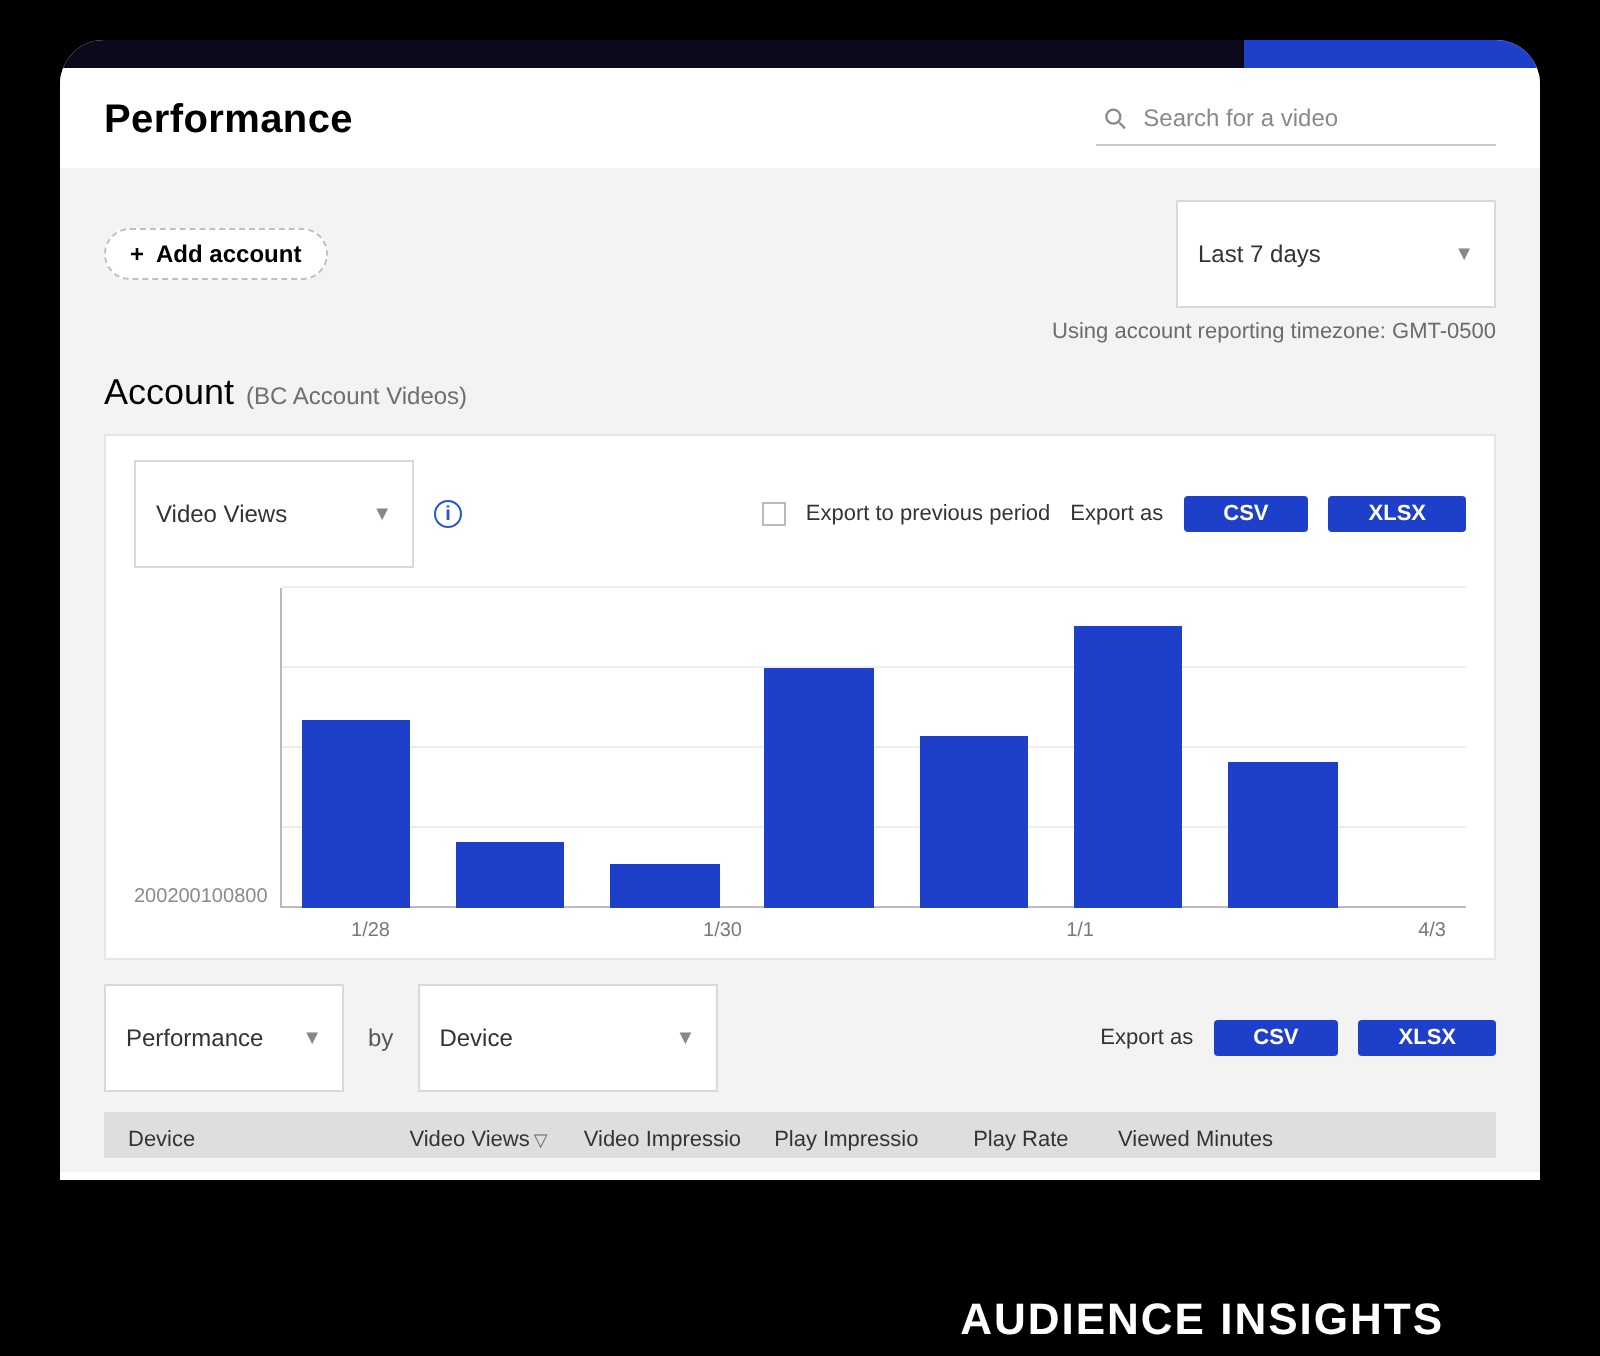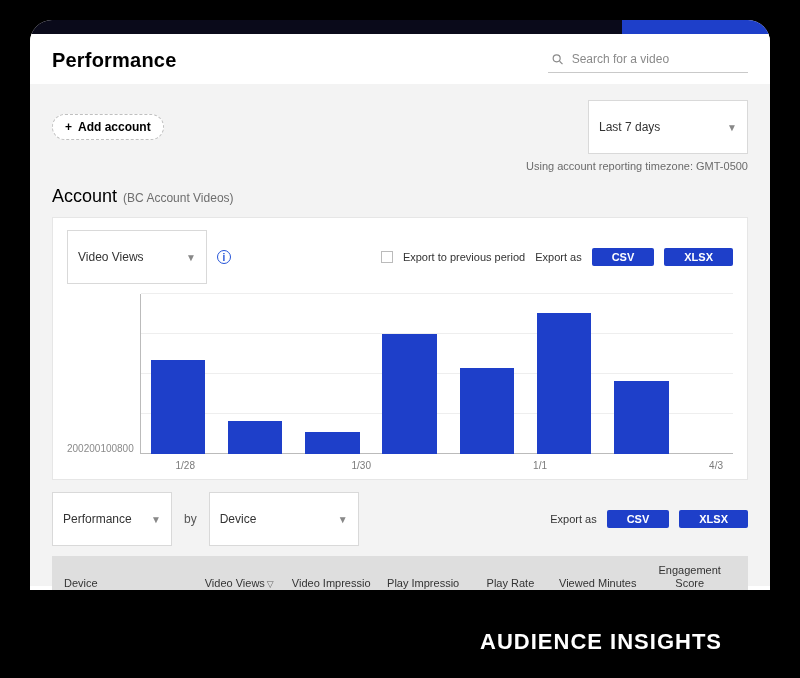--- a/index.html
+++ b/index.html
@@ -78,21 +78,21 @@
     margin-top:10px; background:#dedede;
     display:grid; grid-template-columns: 1.4fr .9fr 1fr .9fr .9fr .9fr 1fr;
     font-size:11px; color:#333; padding:8px 12px 2px 12px; gap:4px;
     align-items:end;
   }
   .table-head div { text-align:center; line-height:1.15; overflow:hidden; max-height:26px;}
   .table-head div:first-child { text-align:left; }
   .sort-ic { font-size:9px; color:#666; margin-left:2px;}
   
   .brand {
-    position:absolute; right:72px; bottom:22px; display:flex; align-items:center; gap:8px;
+    position:absolute; right:72px; bottom:4px; display:flex; align-items:center; gap:8px;
   }
   .brand .b1 { font-weight:900; color:#000; letter-spacing:1px; font-size:22px; }
   .brand .b2 { font-weight:900; color:#fff; background:#000; letter-spacing:1px; font-size:22px; padding:1px 6px;}
   svg.mag { width:13px; height:13px; stroke:#8a8a8a; stroke-width:2; fill:none;}
 </style>
 </head>
 <body>
 
 <div class="frame">
   <div class="topbar"></div>
@@ -199,21 +199,20 @@
       </div>
     </div>
 
     <div class="table-head">
       <div>Device</div>
       <div><span>Video Views</span><span class="sort-ic">▽</span></div>
       <div>Video Impressio</div>
       <div>Play Impressio</div>
       <div>Play Rate</div>
       <div>Viewed Minutes</div>
-      <div>Engagement Score</div>
     </div>
   </div>
 </div>
 
 <div class="brand">
   <span class="b1">BRIGHTCOVE</span>
   <span class="b2">AUDIENCE INSIGHTS</span>
 </div>
 
 </body></html>

